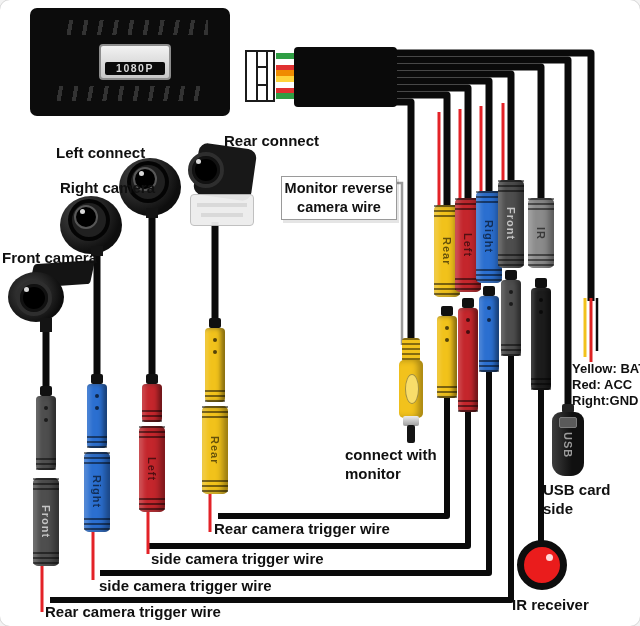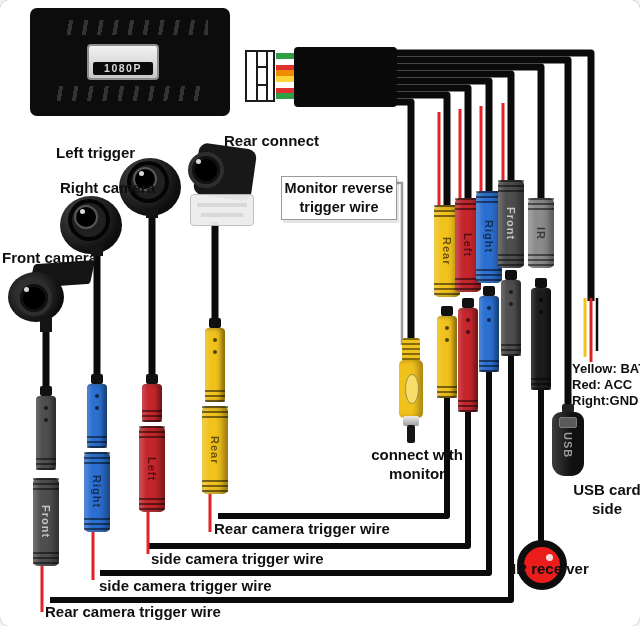--- a/index.html
+++ b/index.html
@@ -1,26 +1,26 @@
 <!DOCTYPE html>
 <html><head>
 <meta charset="utf-8">
 <style>
   html,body{margin:0;padding:0;background:#f3f3f3;font-family:"Liberation Sans",sans-serif;}
   .canvas{position:relative;width:640px;height:626px;margin:0 auto;background:#fff;overflow:hidden;
           border-radius:10px;outline:1px solid #d9d9d9;}
   .abs{position:absolute;}
   svg.wires{position:absolute;left:0;top:0;z-index:1;}
   .lbl{position:absolute;z-index:3;font-weight:bold;color:#101010;font-size:15px;white-space:nowrap;}
-  .lbl.center{text-align:center;white-space:normal;line-height:1.25;margin-left:22px;}
+  .lbl.center{text-align:left;white-space:normal;line-height:1.25;}
   .small{font-size:13px;}
   
   .dvr{left:30px;top:8px;width:200px;height:108px;background:#0c0c0c;border-radius:7px;z-index:2;}
   .vent{position:absolute;background:repeating-linear-gradient(100deg,transparent 0 11px,#333 11px 15px);}
-  .plate{position:absolute;left:57px;top:36px;width:72px;height:36px;border:2px solid #8d8d8d;border-radius:4px;
+  .plate{position:absolute;left:69px;top:36px;width:72px;height:36px;border:2px solid #8d8d8d;border-radius:4px;
          background:linear-gradient(#f2f2f2,#c7c7c7);box-sizing:border-box;}
   .plate .strip{position:absolute;left:4px;top:16px;width:60px;height:13px;background:#0a0a0a;border-radius:2px;
          color:#d9d9d9;font-size:10.5px;font-weight:bold;letter-spacing:1.5px;text-align:center;line-height:13px;}
   
   .plug{left:245px;top:50px;width:30px;height:52px;background:#fff;border:2px solid #1b1b1b;box-sizing:border-box;z-index:2;}
   .plug .bar{position:absolute;top:0;width:1.5px;height:100%;background:#1b1b1b;}
   .plug .tick{position:absolute;left:4px;width:8px;height:2px;background:#1b1b1b;}
   .ribbon{left:276px;top:53px;width:18px;height:46px;display:flex;flex-direction:column;z-index:2;}
   .ribbon div{flex:1;}
   .cableblock{left:294px;top:47px;width:103px;height:60px;background:#0a0a0a;border-radius:4px;z-index:2;}
@@ -140,21 +140,21 @@
       <div style="background:#f08c00;"></div>
     <div style="background:#ffd43b;"></div>
       <div style="background:#ffffff;"></div>
     <div style="background:#e03131;"></div>
       <div style="background:#2f9e44;"></div>
   </div>
   <div class="abs cableblock"></div>
 
   <div class="lbl" style="left:2px;top:249px;">Front camera</div>
   <div class="lbl" style="left:13px;top:179px;margin-left:47px;">Right camera</div>
-  <div class="lbl" style="left:56px;top:144px;">Left trigger</div>
+  <div class="lbl" style="left:56px;top:144px;">Left connect</div>
   <div class="lbl" style="left:224px;top:132px;">Rear connect</div>
 
   <div class="plate-cam" style="left:32px;top:262px;width:60px;height:24px;transform:skewX(-16deg) rotate(-4deg);"></div>
   <div class="barrel" style="left:8px;top:272px;width:56px;height:50px;"></div>
   <div class="biglens" style="left:16px;top:280px;width:28px;height:28px;"></div>
   <div class="hl" style="left:24px;top:287px;z-index:4;"></div>
   <div class="neck" style="left:40px;top:318px;width:12px;height:14px;"></div>
 
   <div class="ball" style="left:60px;top:196px;">
     <div class="sphere"></div>
@@ -290,21 +290,21 @@
   </div>
   <div class="mconn" style="left:531px;top:278px;height:112px;">
     <div class="mcap"></div>
       <div class="mbody c-black">
         <div class="dot"></div>
         <div class="mribs"></div>
       </div>
   </div>
 
   <div class="abs callout">
-    <span>Monitor reverse trigger wire</span>
+    <span>Monitor reverse camera wire</span>
   </div>
   <div class="abs rca-ribs"></div>
   <div class="abs rca-body">
       <div class="oval"></div>
     </div>
   <div class="abs rca-ring"></div>
   <div class="abs rca-tip"></div>
   <div class="lbl center" style="left:345px;top:446px;width:100px;">connect with monitor</div>
 
   <div class="lbl small" style="left:572px;top:361px;">Yellow: BAT 12V</div>
@@ -316,20 +316,20 @@
     <div class="body">
       <div class="metal"></div>
       <span class="vlabel">USB</span>
     </div>
   </div>
   <div class="lbl center" style="left:543px;top:481px;width:84px;">USB card side</div>
 
   <div class="abs irr">
       <div class="hl"></div>
     </div>
-  <div class="lbl" style="left:512px;top:560px;">IR receiver</div>
+  <div class="lbl" style="left:512px;top:596px;">IR receiver</div>
 
   <div class="lbl" style="left:214px;top:520px;">Rear camera trigger wire</div>
   <div class="lbl" style="left:151px;top:550px;">side camera trigger wire</div>
   <div class="lbl" style="left:99px;top:577px;">side camera trigger wire</div>
   <div class="lbl" style="left:45px;top:603px;">Rear camera trigger wire</div>
 
 </div>
 
 </body></html>

